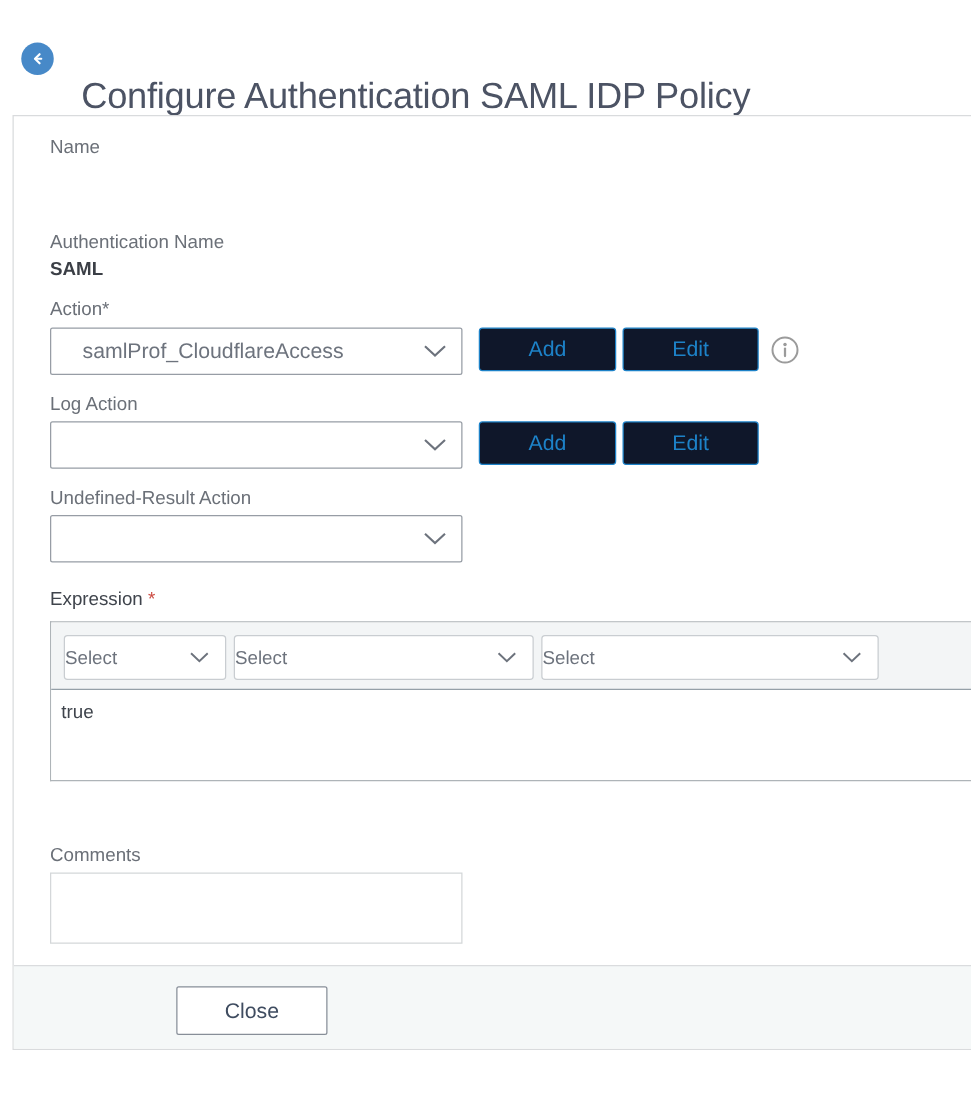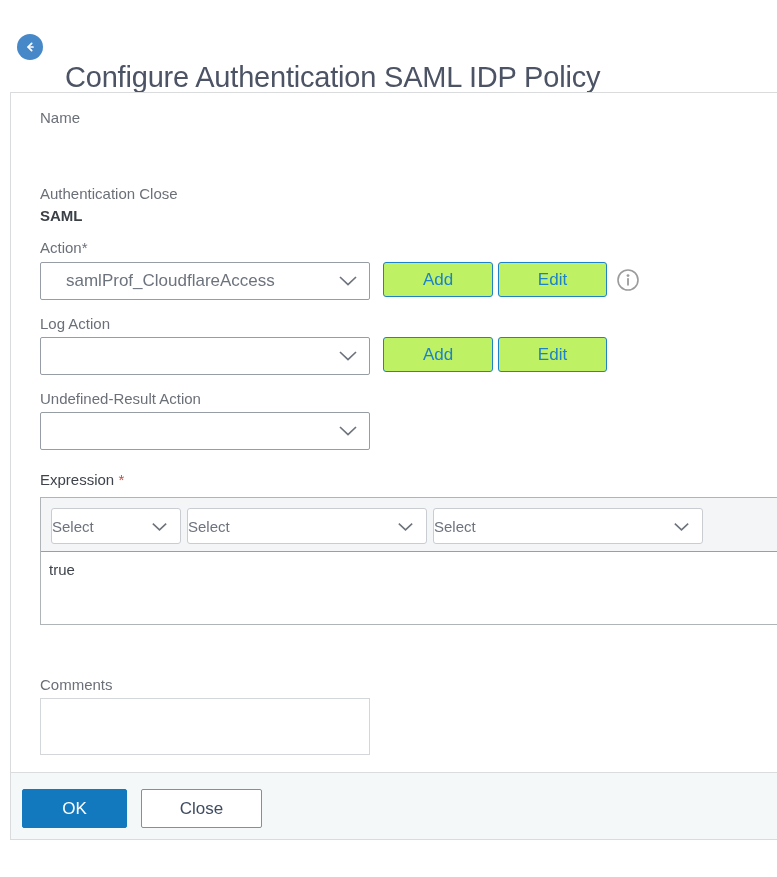--- a/index.html
+++ b/index.html
@@ -22,21 +22,21 @@
 
   .text-input-disabled { position:absolute; width:330px; height:37px; background:#f2f3f4;
     border:1px solid #d9dbdd; font-size:17px; color:#969da8; padding-left:25px;
     display:flex; align-items:center; }
 
   .select-box { position:absolute; width:330px; height:38px; background:#fff;
     border:1px solid #979da5; border-radius:2px; font-size:17px; color:#6d737d;
     display:flex; align-items:center; padding-left:25px; cursor:pointer; }
   .select-box .chev { position:absolute; right:12px; top:50%; transform:translateY(-50%); }
 
-  .btn-outline-blue { position:absolute; height:35px; background:#bef264; border:1px solid #1d82c8;
+  .btn-outline-blue { position:absolute; height:35px; background:#0f172a; border:1px solid #1d82c8;
     border-radius:3px; color:#1d82c8; font-size:17px; display:flex; align-items:center;
     justify-content:center; cursor:pointer; font-family:inherit; }
 
   .info-icon { position:absolute; cursor:pointer; }
 
   
   .expr-wrap { position:absolute; left:29px; top:404px; width:746px; height:128px;
     border:1px solid #aeb4b8; border-right:none; }
   .expr-toolbar { position:absolute; left:0; top:0; right:0; height:54px; background:#f3f5f6;
     border-bottom:1px solid #95a0a8; }
@@ -76,21 +76,21 @@
       </svg>
     </span>
   </div>
   <div class="page-title">Configure Authentication SAML IDP Policy</div>
 </div>
 
 <div class="panel">
 
   <div class="lbl" style="left:29px; top:16px;">Name</div>
 
-  <div class="lbl" style="left:29px; top:92px;">Authentication Close</div>
+  <div class="lbl" style="left:29px; top:92px;">Authentication Name</div>
   <div class="bold-val" style="left:29px; top:114px;">SAML</div>
 
   <div class="lbl" style="left:29px; top:146px;">Action*</div>
   <div class="select-box" style="left:29px; top:169px;">
     <span>samlProf_CloudflareAccess</span>
     <span class="chev">
       <svg width="18" height="10" viewBox="0 0 18 10">
           <path d="M1 1 L9 8.5 L17 1" fill="none" stroke="#6d737d" stroke-width="1.7"></path>
         </svg>
     </span>
@@ -158,17 +158,16 @@
         </span>
       </div>
     </div>
     <textarea class="expr-text" spellcheck="false" style="">true</textarea>
   </div>
 
   <div class="lbl" style="left:29px; top:583px;">Comments</div>
   <textarea class="comments" spellcheck="false" style=""></textarea>
 
   <div class="footer">
-    <button class="btn-ok">OK</button>
     <button class="btn-close">Close</button>
   </div>
 
 </div>
 
 </body></html>

